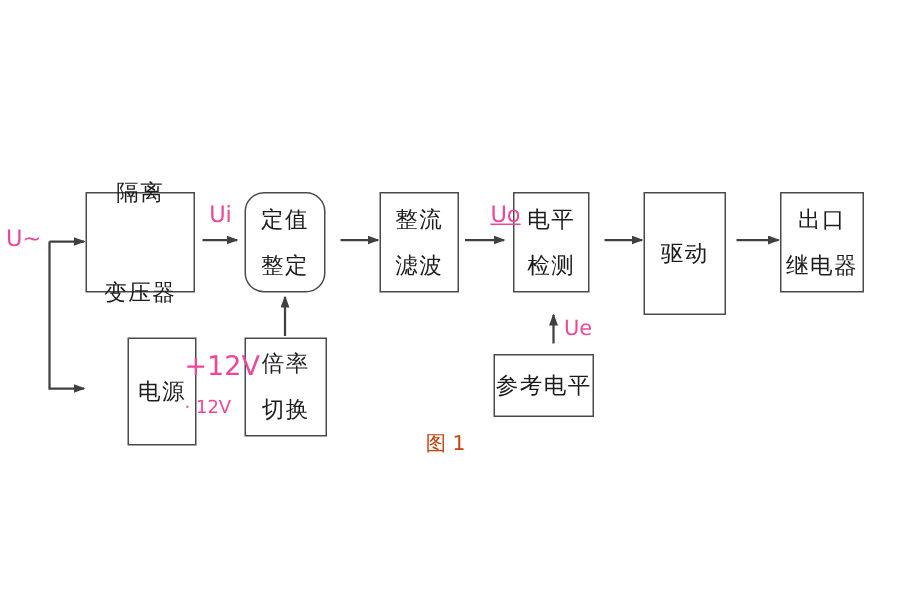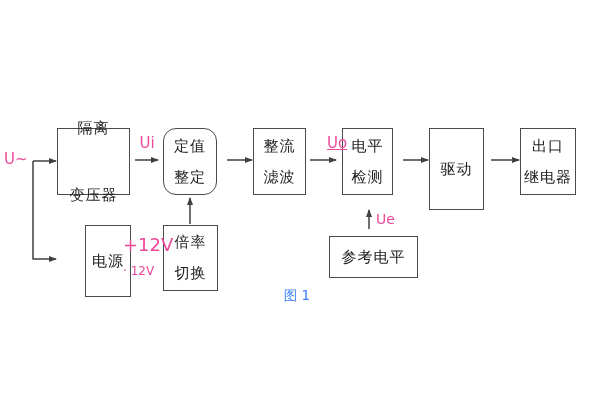--- a/index.html
+++ b/index.html
@@ -42,40 +42,40 @@
     white-space: nowrap;
   }
   .b1 { left: 57px;  top: 128px; width: 73px; height: 67px; gap: 36px; }
   .b2 { left: 163px; top: 128px; width: 54px; height: 67px; border-radius: 13px; }
   .b3 { left: 253px; top: 128px; width: 53px; height: 67px; }
   .b4 { left: 342px; top: 128px; width: 51px; height: 67px; }
   .b5 { left: 429px; top: 128px; width: 55px; height: 82px; }
   .b6 { left: 520px; top: 128px; width: 56px; height: 67px; text-align: center; }
   .b7 { left: 57px;  top: 225px; width: 46px; height: 72px; margin-left: 28px; }
   .b8 { left: 163px; top: 225px; width: 55px; height: 66px; }
-  .b9 { left: 329px; top: 236px; width: 89px; height: 42px; font-size: 15px; }
+  .b9 { left: 329px; top: 236px; width: 67px; height: 42px; font-size: 15px; }
   .sig {
     position: absolute;
     color: #ec4899;
     font-size: 15px;
     white-space: nowrap;
   }
   .lbl-u   { left: 4px;   top: 150px; }
   .lbl-ui  { left: 133px; top: 134px; width: 28px; text-align: center; }
   .lbl-uo  { left: 320px; top: 134px; width: 34px; text-align: center; text-decoration: underline; }
   .lbl-ue  { left: 376px; top: 211px; font-size: 14px; }
   .lbl-p12 { left: 123px; top: 234px; font-size: 18px; }
   .lbl-n12 { left: 123px; top: 264px; font-size: 12px; }
   .caption {
     position: absolute;
     left: 266px;
     top: 287px;
     width: 62px;
     text-align: center;
-    color: #3b82f6;
+    color: #c2410c;
     font-size: 13.5px;
   }
 </style>
 </head>
 <body>
 
 <div id="stage">
 
   <svg id="wires" viewBox="0 0 600 400" xmlns="http://www.w3.org/2000/svg">
     <defs>

